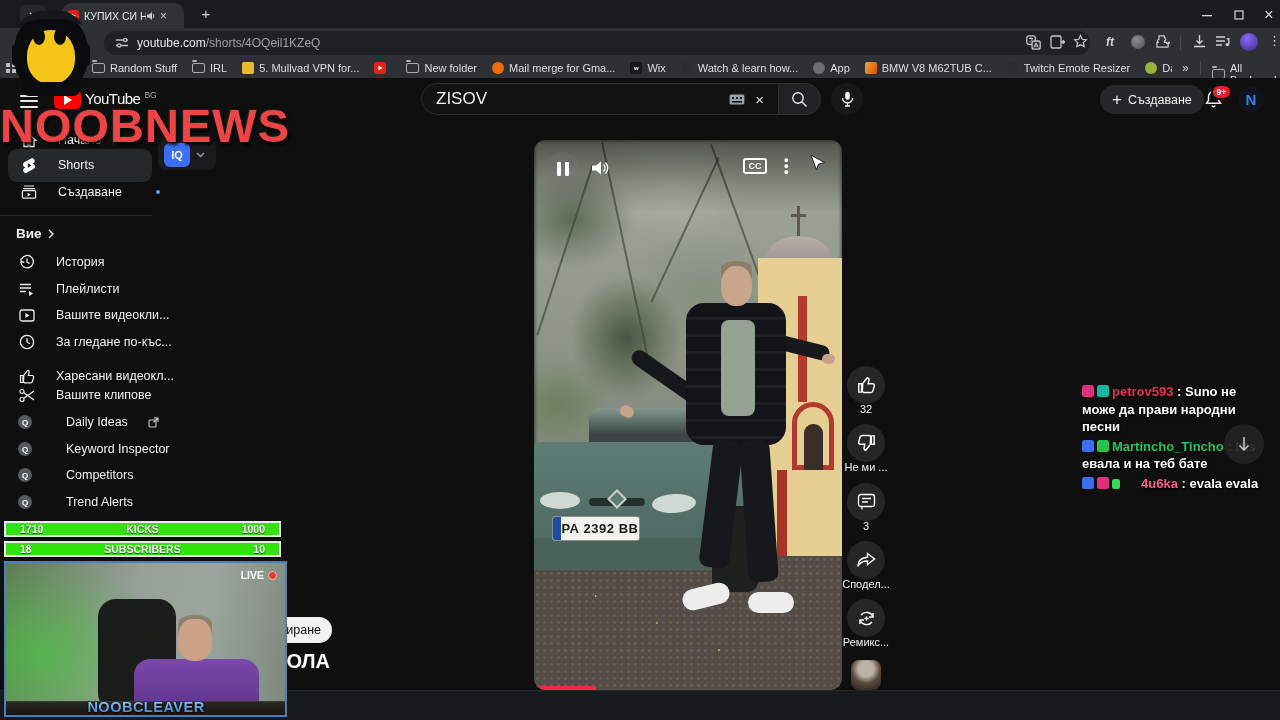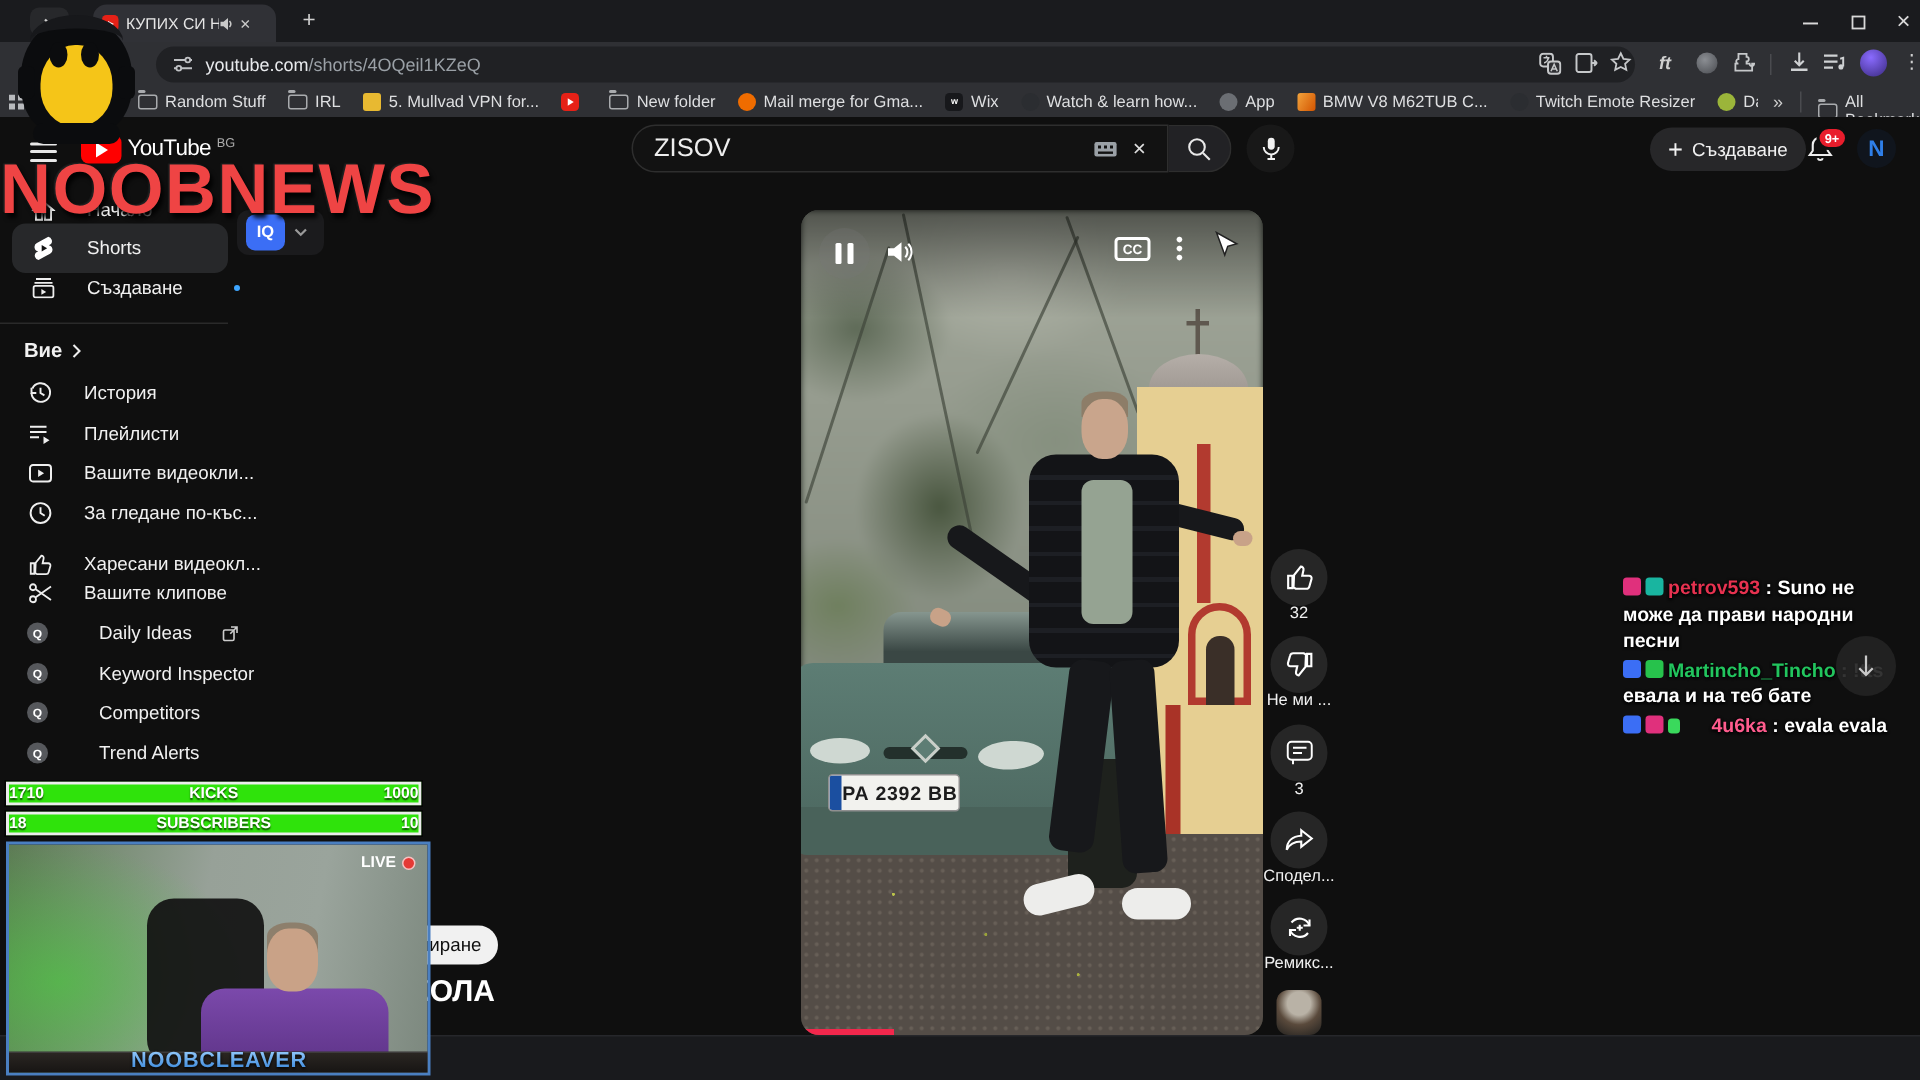--- a/index.html
+++ b/index.html
@@ -114,21 +114,21 @@
   .progress{left:0;top:546px;height:4px;}
   
   .actbtn{width:38px;height:38px;border-radius:50%;background:#262626;display:flex;align-items:center;justify-content:center;}
   .actlabel{width:76px;text-align:center;font-size:11px;color:#f1f1f1;}
   .chan-avatar{left:851px;top:660px;width:30px;height:30px;border-radius:8px;
     background:radial-gradient(circle at 50% 30%,#b9b2a6 0 30%,#5a4a3c 55%,#22211f 100%);}
   
   .watermark{left:0;top:98px;font-size:47px;font-weight:900;letter-spacing:1px;color:#ef4444;
     text-shadow:2px 3px 3px rgba(0,0,0,.85),-1px -1px 1px rgba(110,110,110,.22);z-index:55;}
   .goalbar{left:4px;width:277px;height:16px;border:2px solid #ececec;outline:1px solid #050505;box-sizing:border-box;
-    display:flex;align-items:center;justify-content:space-between;padding:0 0;z-index:60;
+    display:flex;align-items:center;justify-content:space-between;padding:0 14px;z-index:60;
     font-size:10.5px;font-weight:700;color:#fff;text-shadow:0 1px 1px rgba(0,0,0,.65);}
   .webcam{left:4px;top:561px;width:283px;height:156px;border:2px solid #4a7fc1;box-sizing:border-box;z-index:60;overflow:hidden;
     background:radial-gradient(200px 140px at 12% 60%,rgba(72,205,60,.62),rgba(72,205,60,0) 65%),
       linear-gradient(100deg,#5d7c55,#97a198 45%,#9aa49c 70%,#7c887e);}
   .chair{left:92px;top:36px;width:78px;height:112px;background:#121212;border-radius:18px;opacity:.93;}
   .deskstrip{left:0;top:138px;width:280px;height:16px;background:linear-gradient(#2a2622,#131110);
     border-top:1px solid rgba(255,255,255,.18);}
   .live{right:8px;top:6px;display:flex;align-items:center;gap:4px;font-size:10.5px;font-weight:800;color:#fff;position:absolute;}
   .livedot{width:9px;height:9px;border-radius:50%;background:#e53935;border:1.5px solid #f5c1c1;box-sizing:border-box;}
   .camname{left:0;top:136px;width:280px;text-align:center;font-size:14.5px;font-weight:800;letter-spacing:.5px;

